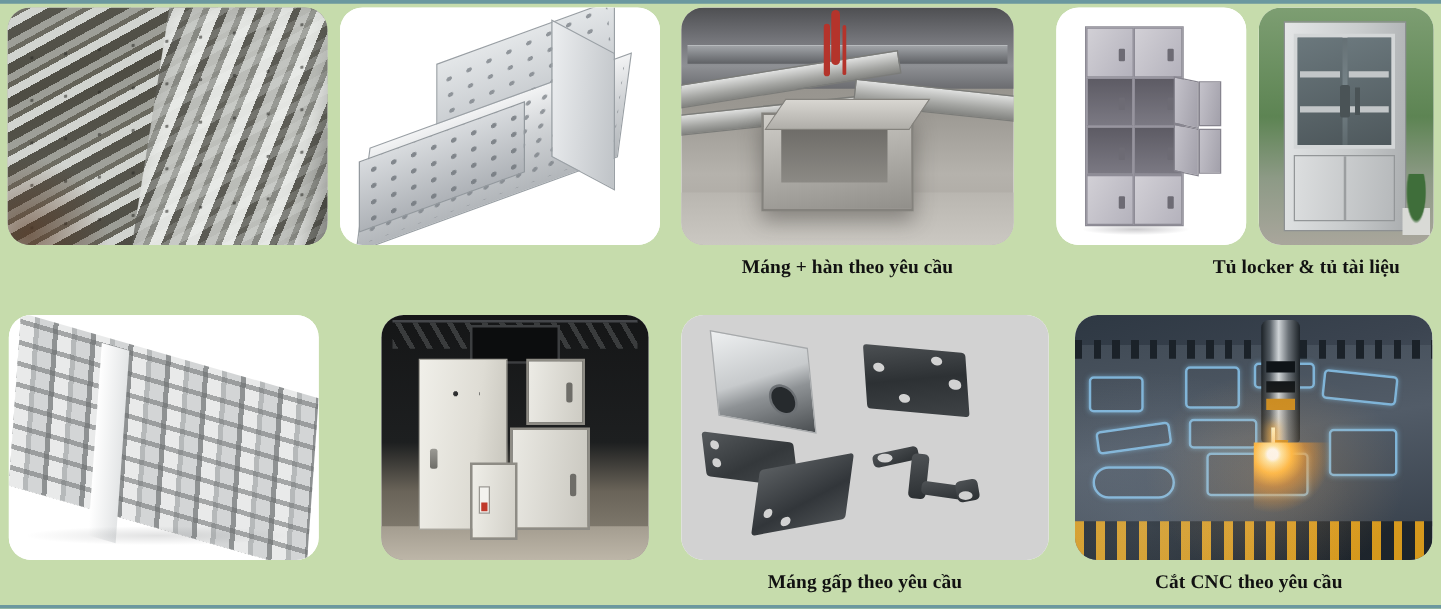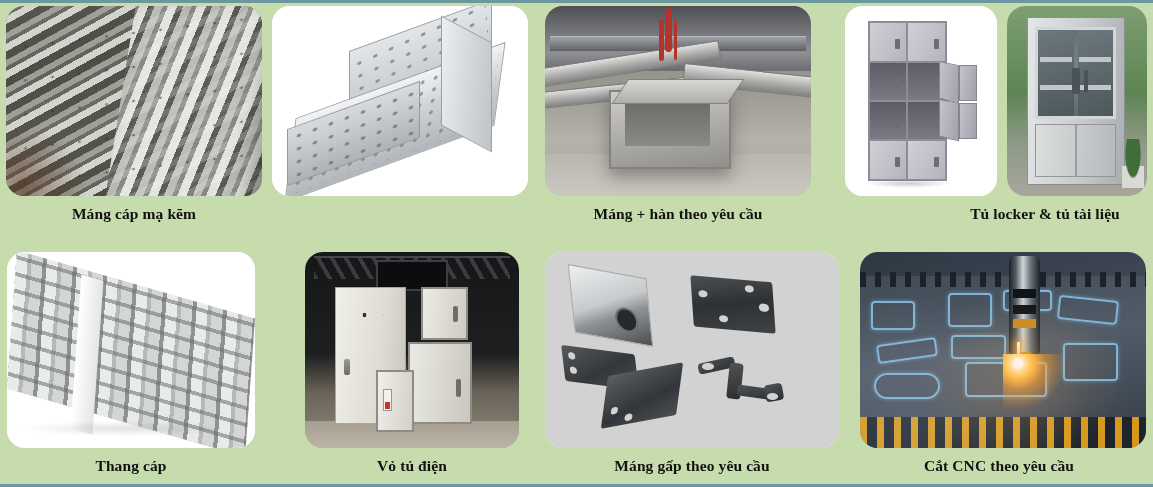--- a/index.html
+++ b/index.html
@@ -492,21 +492,20 @@
 <div class="edge-line top"></div>
 
 <div class="gallery">
 
   <div class="card" style="left:6px; top:6px; width:256px; height:190px;">
     <div class="photo ph-trays">
       <div class="holes"></div>
       <div class="dirt"></div>
     </div>
   </div>
-  <div class="caption" style="left:6px; top:206px; width:256px;">Máng cáp mạ kẽm</div>
 
   <div class="card" style="left:272px; top:6px; width:256px; height:190px;">
     <div class="photo ph-perf">
       <div class="wall-back"></div>
       <div class="base"></div>
       <div class="wall-front"></div>
       <div class="rim"></div>
     </div>
   </div>
 
@@ -560,39 +559,37 @@
   <div class="caption" style="left:894px; top:206px; width:302px;">Tủ locker &amp; tủ tài liệu</div>
 
   <div class="card" style="left:7px; top:252px; width:248px; height:196px;">
     <div class="photo ph-ladder">
       <div class="stack"></div>
       <div class="rungs"></div>
       <div class="hl"></div>
       <div class="shadow"></div>
     </div>
   </div>
-  <div class="caption" style="left:7px; top:458px; width:248px;">Thang cáp</div>
 
   <div class="card" style="left:305px; top:252px; width:214px; height:196px;">
     <div class="photo ph-encl">
       <div class="truss"></div>
       <div class="screen"></div>
       <div class="floor2"></div>
       <div class="cab-big">
         <div class="dots"></div>
         <div class="lock"></div>
       </div>
       <div class="cab-top"></div>
       <div class="cab-mid"></div>
       <div class="cab-sm">
         <div class="sw"></div>
       </div>
     </div>
   </div>
-  <div class="caption" style="left:290px; top:458px; width:244px;">Vỏ tủ điện</div>
 
   <div class="card" style="left:545px; top:252px; width:294px; height:196px;">
     <div class="photo ph-brk">
       <div class="b b1"></div>
       <div class="b b2">
         <i></i>
           <i></i>
           <i></i>
           <i></i>
       </div>

